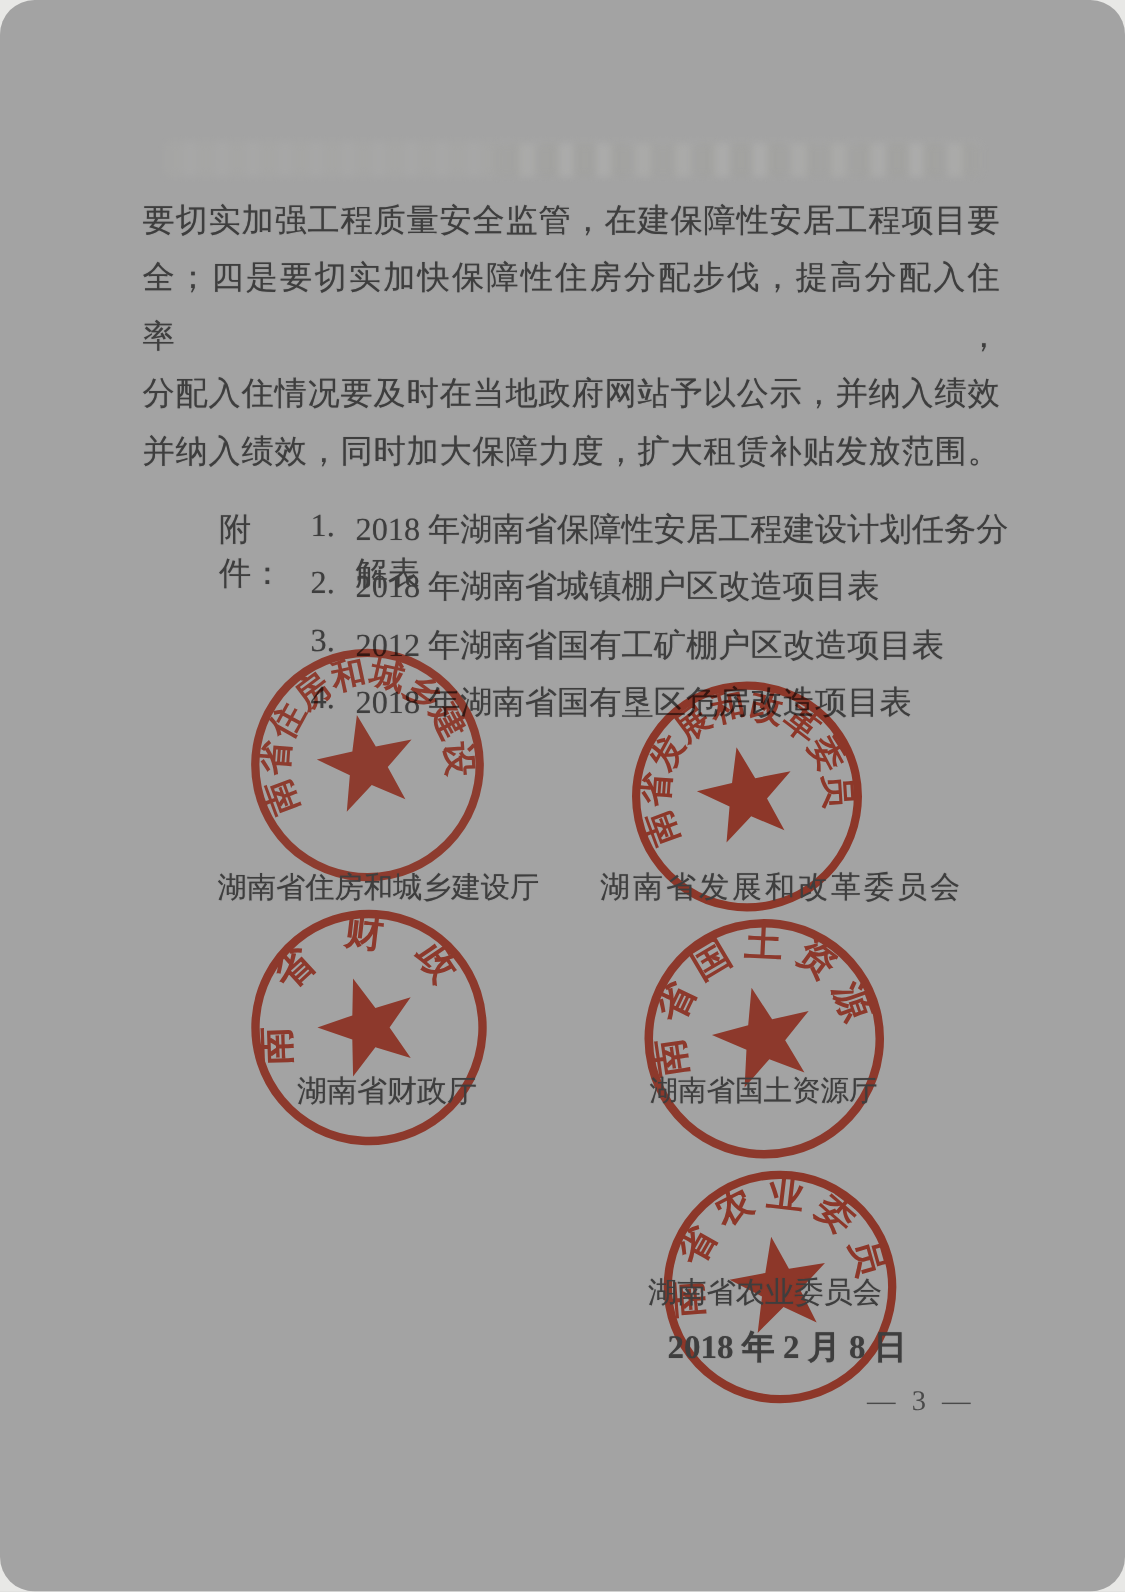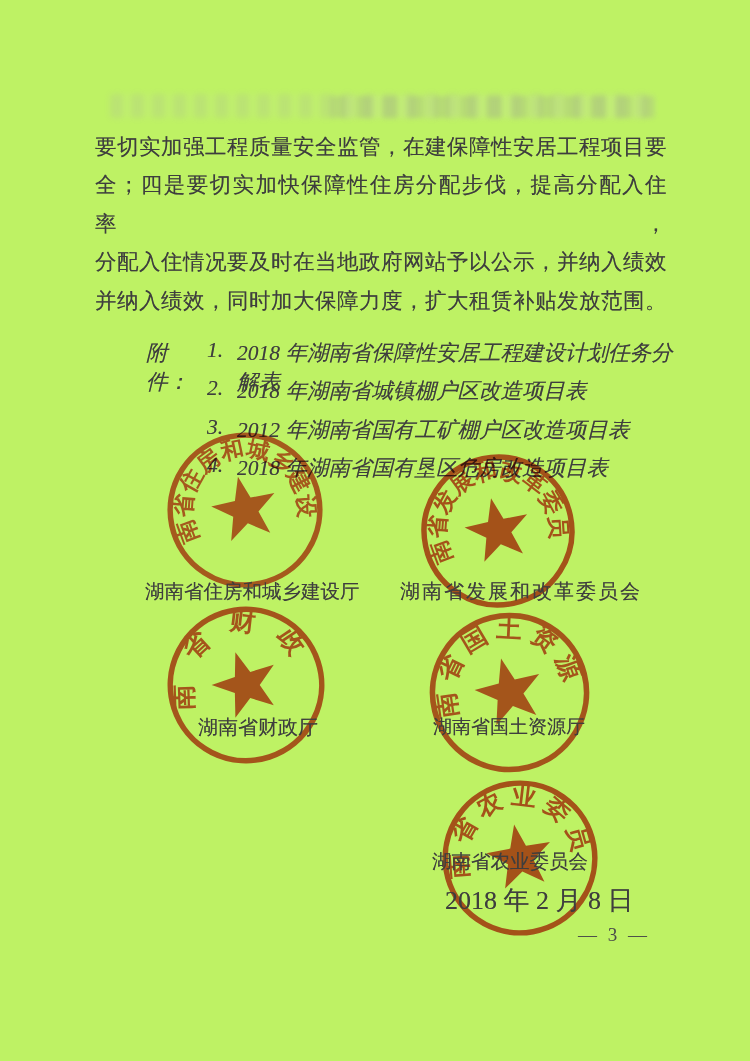--- a/index.html
+++ b/index.html
@@ -1,19 +1,19 @@
 <!DOCTYPE html>
 <html><head>
 <meta charset="utf-8">
 <style>
   html,body { margin:0; padding:0; background:#e8e8e6; }
   .page {
     position:relative; width:750px; height:1061px; margin:0 auto;
-    background:#bef264; overflow:hidden;
-    font-family:"Liberation Serif", serif; color:#3e3e3e;
+    background:#a3a3a3; overflow:hidden;
+    font-family:"Liberation Serif", serif; color:#3e3e3e;border-radius:23px;
   }
   
   .bleed {
     position:absolute; left:110px; top:94px; width:545px; height:24px;
     background:repeating-linear-gradient(90deg,
       rgba(175,175,170,.50) 0 13px, rgba(230,230,226,.15) 13px 21px);
     filter:blur(3px); opacity:.45; border-radius:3px;
   }
   .bleed2 {
     position:absolute; left:330px; top:96px; width:325px; height:22px;
@@ -23,21 +23,21 @@
   }
   .body-text {
     position:absolute; left:95px; top:128px; width:572px;
     font-size:21.5px; line-height:38.4px; letter-spacing:.5px;
     text-shadow:0 0 .6px rgba(62,62,62,.55);
   }
   .jline { text-align:justify; text-align-last:justify; }
   .b { font-weight:normal; }
   .attach { position:absolute; left:146px; top:338px; width:540px;
     font-size:21.5px; text-shadow:0 0 .6px rgba(62,62,62,.5); }
-  .attach-row { display:flex; height:38.4px; align-items:flex-start;font-style:italic; }
+  .attach-row { display:flex; height:38.4px; align-items:flex-start; }
   .attach-label { width:61px; flex:0 0 61px; }
   .attach-indent { margin-left:61px; }
   .attach-num { width:30px; flex:0 0 30px; }
   .seal { position:absolute; mix-blend-mode:multiply; }
   .seal svg { overflow:visible; }
   .seal circle { fill:none; stroke-width:6.5px; }
   .seal text {
     font-family:"Liberation Serif", serif; font-weight:bold; font-size:27px;
   }
   .seal.chars8 text { font-size:29px; letter-spacing:8px; }
@@ -139,17 +139,17 @@
       <polygon points="100,60 109.4,87.1 138,87.6 115.2,104.9 123.5,132.4 100,116 76.5,132.4 84.8,104.9 62,87.6 90.6,87.1" fill="#d9472f"></polygon>
       <text fill="#d9472f"><textPath href="#arc5" startOffset="50%" text-anchor="middle">湖南省农业委员会</textPath></text>
     </svg>
   </div>
 
   <div class="sig" style="left:145px; top:578px; font-size:19.5px;">湖南省住房和城乡建设厅</div>
   <div class="sig" style="left:400px; top:578px; font-size:20px; letter-spacing:2px;">湖南省发展和改革委员会</div>
   <div class="sig" style="left:198px; top:714px;">湖南省财政厅</div>
   <div class="sig" style="left:433px; top:714px; font-size:19px;">湖南省国土资源厅</div>
   <div class="sig" style="left:432px; top:848px; font-size:19.5px;">湖南省农业委员会</div>
-  <div class="sig" style="left:445px; top:883px; font-size:26px;">2018 年 2 月 8 日</div>
+  <div class="sig" style="left:445px; top:883px; font-size:22px;font-weight:bold;">2018 年 2 月 8 日</div>
 
   <div class="pageno">— 3 —</div>
 
 </div>
 
 </body></html>

